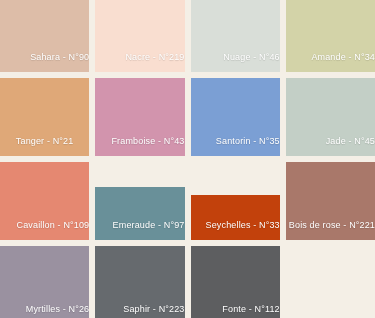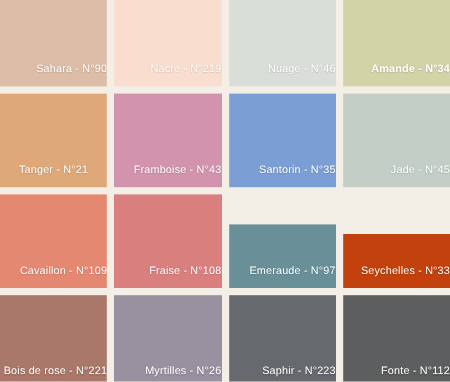--- a/index.html
+++ b/index.html
@@ -59,39 +59,36 @@
     <div class="swatch" style="background: rgb(221, 189, 168);">
       <span class="swatch-label" style="color: rgb(255, 255, 255);">Sahara - N°90</span>
     </div>
     <div class="swatch" style="background: rgb(249, 222, 208);">
       <span class="swatch-label" style="color: rgb(255, 255, 255);">Nacre - N°219</span>
     </div>
     <div class="swatch" style="background: rgb(217, 222, 216);">
       <span class="swatch-label" style="color: rgb(255, 255, 255);">Nuage - N°46</span>
     </div>
     <div class="swatch" style="background: rgb(211, 211, 168);">
-      <span class="swatch-label" style="color: rgb(255, 255, 255); font-weight: bold;">Amande - N°34</span>
+      <span class="swatch-label" style="color: rgb(255, 255, 255);">Amande - N°34</span>
     </div>
     <div class="swatch" style="background: rgb(223, 168, 120); justify-content: center;">
       <span class="swatch-label" style="color: rgb(255, 255, 255);">Tanger - N°21</span>
     </div>
     <div class="swatch" style="background: rgb(210, 148, 173); align-items: flex-end;">
       <span class="swatch-label" style="color: rgb(255, 255, 255);">Framboise - N°43</span>
     </div>
     <div class="swatch" style="background: rgb(123, 159, 212);">
       <span class="swatch-label" style="color: rgb(255, 255, 255);">Santorin - N°35</span>
     </div>
     <div class="swatch" style="background: rgb(195, 207, 198);">
       <span class="swatch-label" style="color: rgb(255, 255, 255);">Jade - N°45</span>
     </div>
     <div class="swatch" style="background: rgb(229, 136, 113);">
       <span class="swatch-label" style="color: rgb(255, 255, 255);">Cavaillon - N°109</span>
-    </div>
-    <div class="swatch" style="background: rgb(217, 128, 127);">
-      <span class="swatch-label" style="color: rgb(255, 255, 255);">Fraise - N°108</span>
     </div>
     <div class="swatch" style="background: rgb(105, 144, 153); margin-top: 25px;">
       <span class="swatch-label" style="color: rgb(255, 255, 255);">Emeraude - N°97</span>
     </div>
     <div class="swatch" style="background: #c2410c; margin-top: 33px;">
       <span class="swatch-label" style="color: rgb(255, 255, 255);">Seychelles - N°33</span>
     </div>
     <div class="swatch" style="background: rgb(169, 120, 106);">
       <span class="swatch-label" style="color: rgb(255, 255, 255);">Bois de rose - N°221</span>
     </div>

